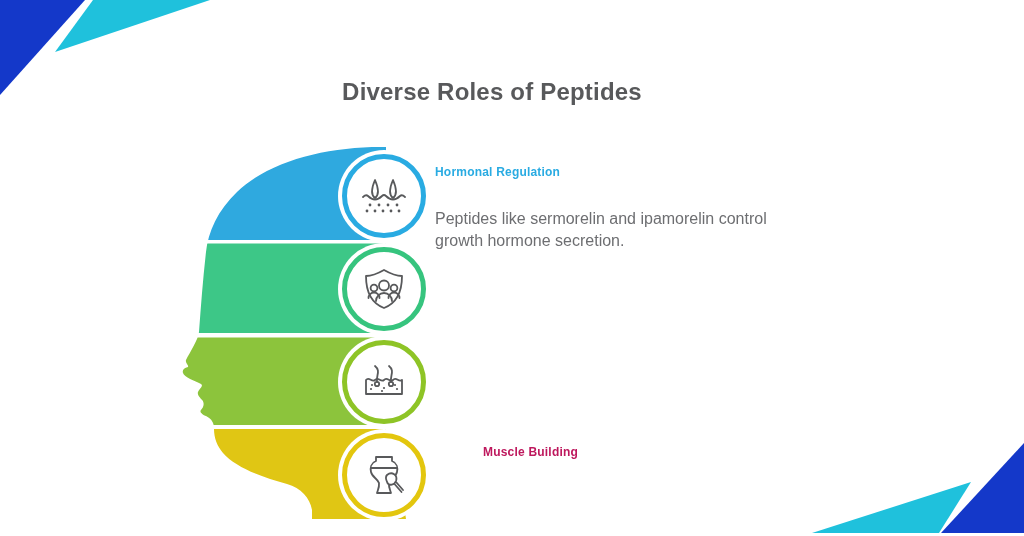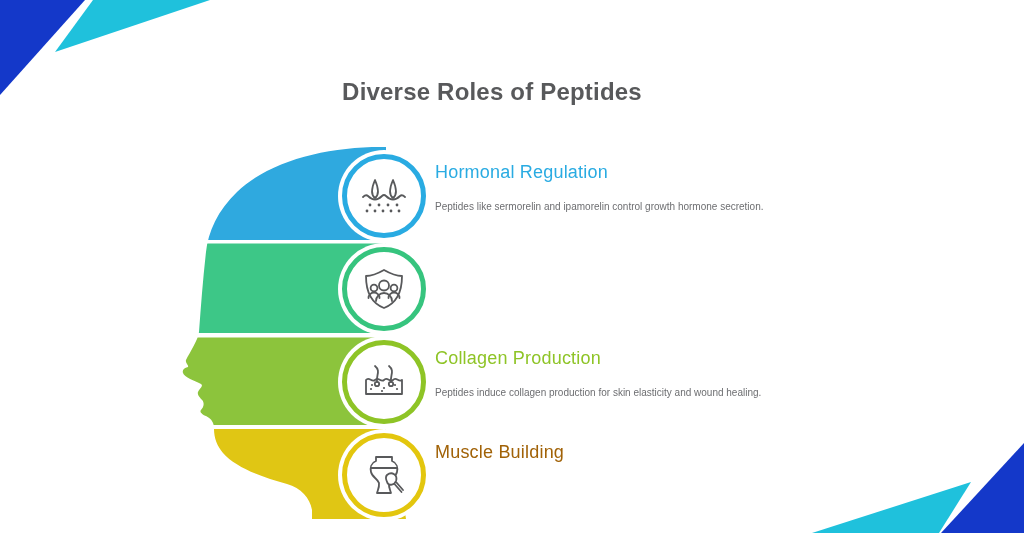--- a/index.html
+++ b/index.html
@@ -5,22 +5,22 @@
   html,body{margin:0;padding:0;}
   body{width:1024px;height:536px;overflow:hidden;background:#ffffff;
        font-family:"Liberation Sans",sans-serif;position:relative;}
   .stage{position:absolute;inset:0;width:1024px;height:536px;background:#fff;}
   svg{display:block;}
   .corner{position:absolute;pointer-events:none;}
   .title{position:absolute;top:78px;left:-20px;width:1024px;text-align:center;
          font-size:24px;font-weight:bold;letter-spacing:.2px;}
   .head-svg{position:absolute;left:158px;top:140px;}
   .section{position:absolute;left:435px;width:372px;}
-  .section h2{margin:0;font-size:18px;font-weight:normal;line-height:22px;letter-spacing:.2px;}
-  .section p{margin:13px 0 0 0;font-size:10px;line-height:22px;}
+  .section h2{margin:0;font-size:12px;font-weight:bold;line-height:22px;letter-spacing:.2px;}
+  .section p{margin:25px 0 0 0;font-size:16px;line-height:22px;}
   .s1{top:161px;} .s2{top:261px;} .s3{top:347px;} .s4{top:441px;}
 </style>
 </head>
 <body>
 
 <div class="stage">
 
   <svg class="corner" style="left:0;top:0" width="220" height="100" viewBox="0 0 220 100">
     <polygon points="0,0 85,0 0,95" fill="#1438C9"></polygon>
     <polygon points="93,0 210,0 55,52" fill="#1FC1DC"></polygon>
@@ -126,22 +126,18 @@
       <path d="M 12.5 7.5 L 19 15"></path>
     </g>
   </svg>
 
   <div class="section s1">
     <h2 style="color: rgb(41, 171, 226);">Hormonal Regulation</h2>
     <p style="color: rgb(109, 110, 113);">Peptides like sermorelin and ipamorelin control growth hormone secretion.</p>
   </div>
 
 
-  <div class="section s3">
-    <h2 style="color: rgb(142, 196, 38);">Collagen Production</h2>
-    <p style="color: rgb(109, 110, 113);">Peptides induce collagen production for skin elasticity and wound healing.</p>
-  </div>
 
   <div class="section s4">
-    <h2 style="color: #a16207;">Muscle Building</h2>
+    <h2 style="color: #be185d; margin-left: 48px;">Muscle Building</h2>
   </div>
 
 </div>
 
 </body></html>

